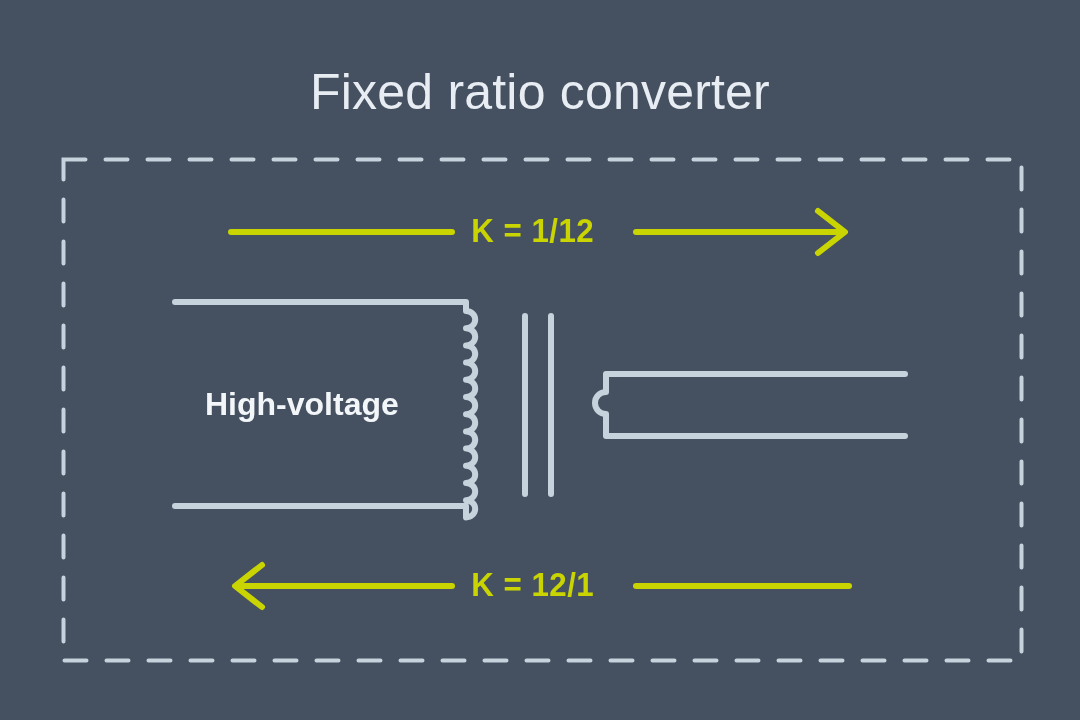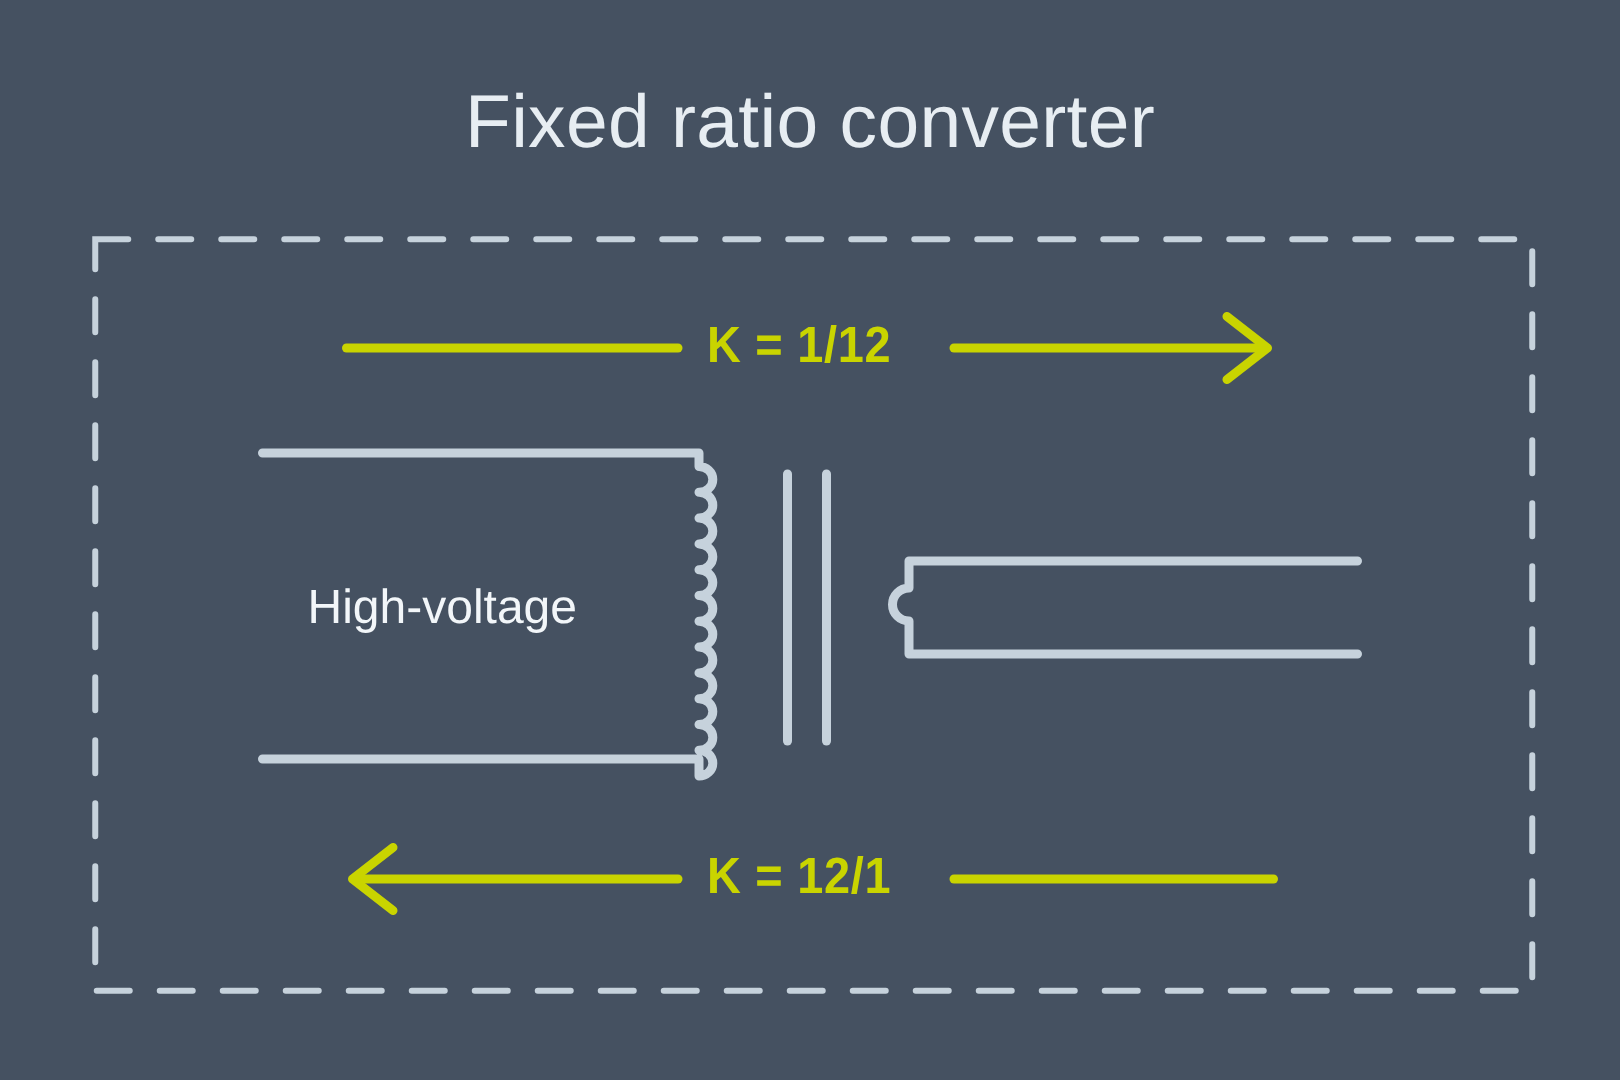--- a/index.html
+++ b/index.html
@@ -13,21 +13,21 @@
     height: 720px;
     background: #455161;
     overflow: hidden;
     font-family: "Liberation Sans", sans-serif;
   }
 
   
   #title {
     position: absolute;
     left: 0;
-    top: 52px;
+    top: 63px;
     width: 1080px;
     text-align: center;
     font-family: "Liberation Sans", sans-serif;
     font-size: 50px;
     font-weight: 300;
     letter-spacing: 0.2px;
     color: #e7edf2;
     white-space: nowrap;
   }
 
@@ -38,21 +38,21 @@
     top: 0;
     width: 1080px;
     height: 720px;
   }
 
   
   .winding-label {
     position: absolute;
     font-family: "Liberation Sans", sans-serif;
     font-size: 32px;
-    font-weight: 400;
+    font-weight: 700;
     color: #f2f6f9;
     white-space: nowrap;
   }
   #label-high {
     left: 205px;
     top: 386px;
   }
   #label-low {
     left: 645px;
     top: 386px;

